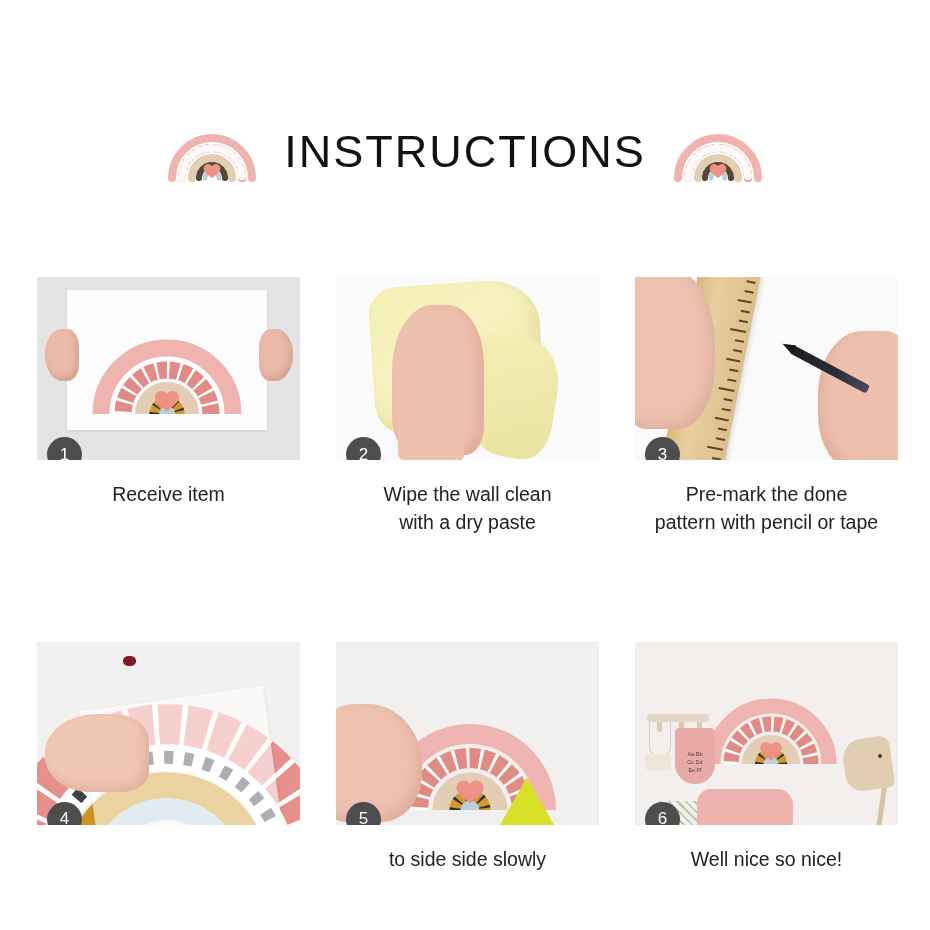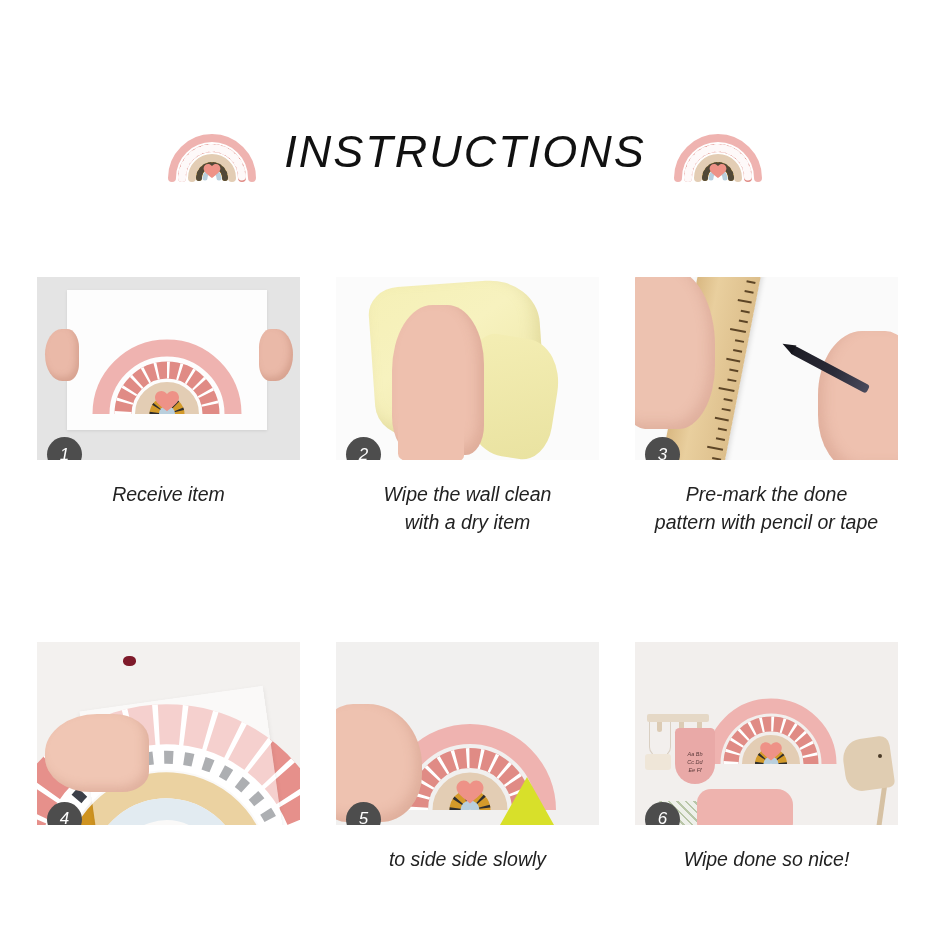--- a/index.html
+++ b/index.html
@@ -13,21 +13,20 @@
     font-family: "Liberation Sans", sans-serif;
     color: #1a1a1a;
     overflow: hidden;
     position: relative;
   }
   .page {
     position: relative;
     width: 930px;
     height: 930px;
     background: #ffffff;
-    font-style: italic;
   }
 
   
   .header {
     position: absolute;
     left: 0;
     top: 108px;
     width: 930px;
     height: 86px;
     display: flex;
@@ -422,21 +421,21 @@
       <div class="cell">
         <div class="panel p2">
           <div class="towel"></div>
           <div class="towel2"></div>
           <div class="palm"></div>
           <div class="wrist"></div>
           <div class="badge">2</div>
         </div>
         <div class="caption">
           <span class="line">Wipe the wall clean</span>
-          <span class="line">with a dry item</span>
+          <span class="line">with a dry paste</span>
         </div>
       </div>
 
       <div class="cell">
         <div class="panel p3">
           <div class="ruler">
             <div class="ticks">
 
               <div class="tick" style="top:20px;width:9px"></div>
               <div class="tick" style="top:30px;width:9px"></div>
@@ -542,18 +541,18 @@
             <span>Ee Ff</span>
           </div>
           <div class="blanket"></div>
           <div class="pillow"></div>
           <div class="horse"></div>
           <div class="horse-eye"></div>
           <div class="stick"></div>
           <div class="badge">6</div>
         </div>
         <div class="caption">
-          <span class="line">Wipe done so nice!</span>
+          <span class="line">Well nice so nice!</span>
         </div>
       </div>
     </div>
   </div>
 </div>
 
 </body></html>

